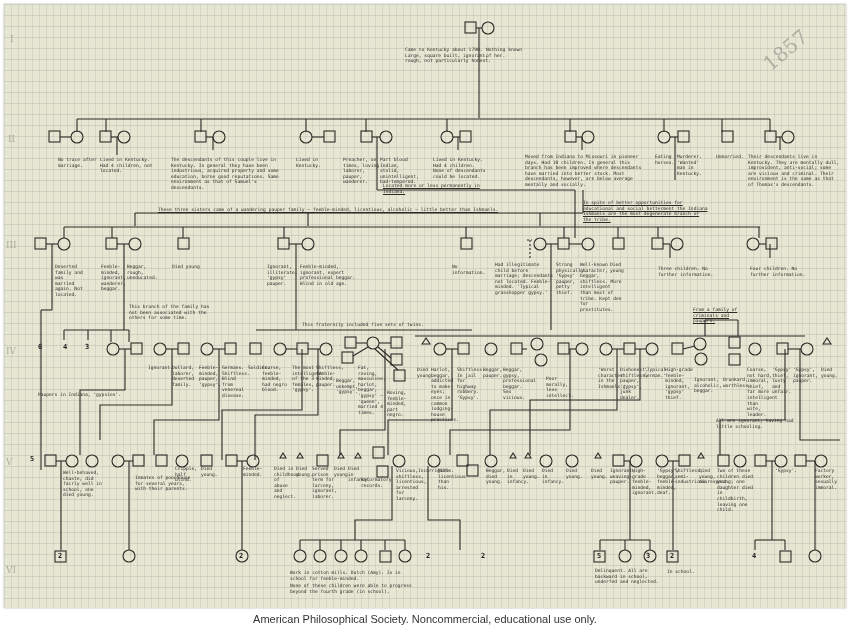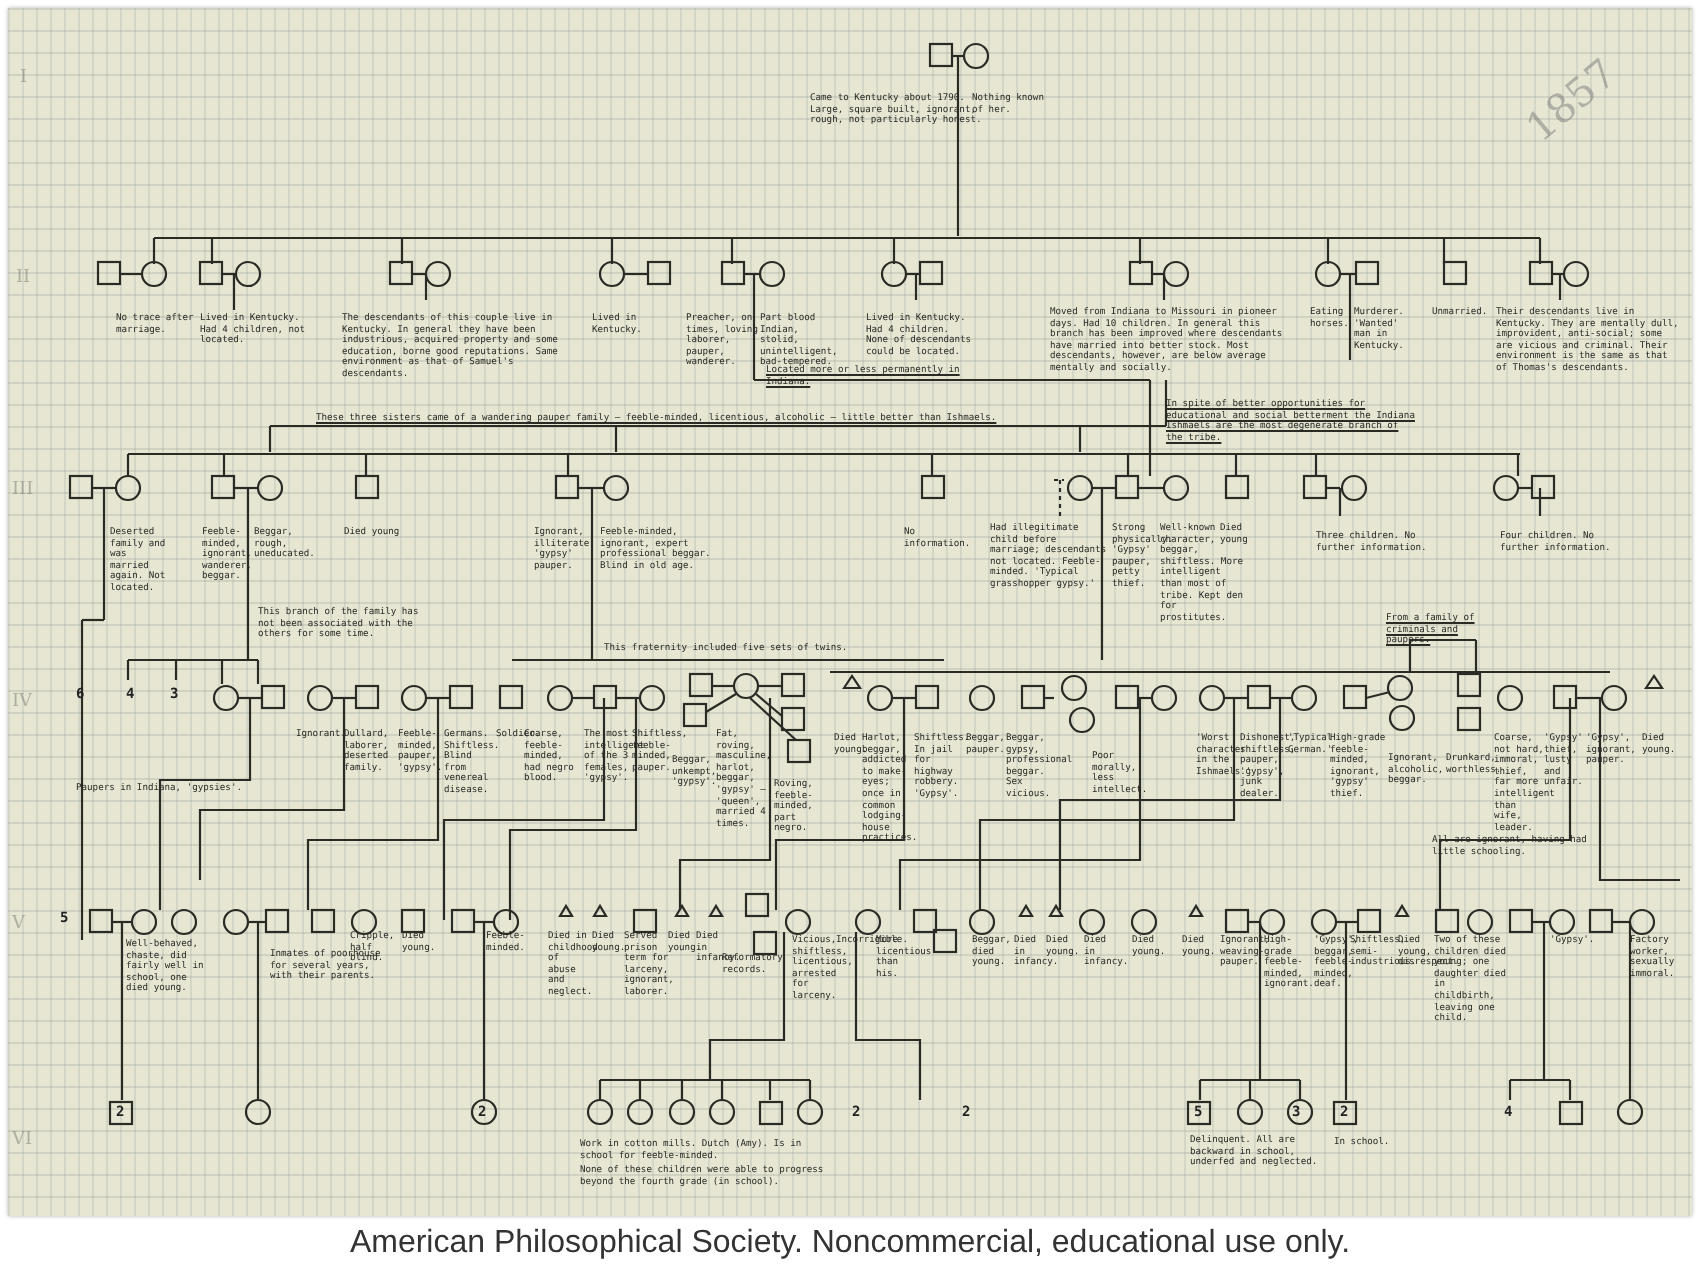--- a/index.html
+++ b/index.html
@@ -9,21 +9,21 @@
     background-image:
       linear-gradient(rgba(150,160,150,.28) 1px, transparent 1px),
       linear-gradient(90deg, rgba(150,160,150,.22) 1px, transparent 1px);
     background-size:100% 11px, 7px 100%;
     box-shadow:0 0 2px rgba(0,0,0,.3);}
   #chart{position:absolute;left:0;top:0;width:850px;height:635px;}
   .note{position:absolute;font-family:"DejaVu Sans Mono",monospace;font-size:4.6px;line-height:5.6px;color:#2b2b26;white-space:pre-line;}
   .note.u{text-decoration:underline;}
   .lbl{position:absolute;font-family:"DejaVu Sans Mono",monospace;font-size:7px;color:#222;font-weight:bold;}
   .gen{position:absolute;font-family:"DejaVu Serif",serif;font-size:9px;color:rgba(120,120,110,.5);}
-  #footer{position:absolute;left:0;top:613px;width:850px;text-align:center;font-size:16px;color:#333;}
+  #footer{position:absolute;left:0;top:613px;width:850px;text-align:center;font-size:11px;color:#333;}
   #year{position:absolute;left:760px;top:38px;font-family:"DejaVu Serif",serif;font-size:20px;color:rgba(110,110,110,.45);transform:rotate(-40deg);}
 </style>
 </head>
 <body>
 
 <div id="sheet"></div>
 
 <svg id="chart" viewBox="0 0 850 635" xmlns="http://www.w3.org/2000/svg">
   <g stroke="#2b2b26" stroke-width="1.1" fill="none">
 

